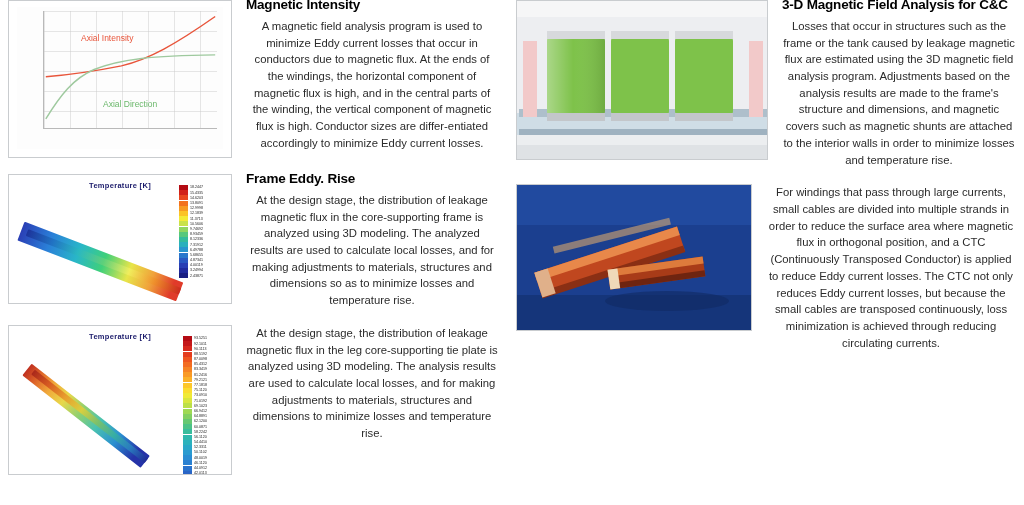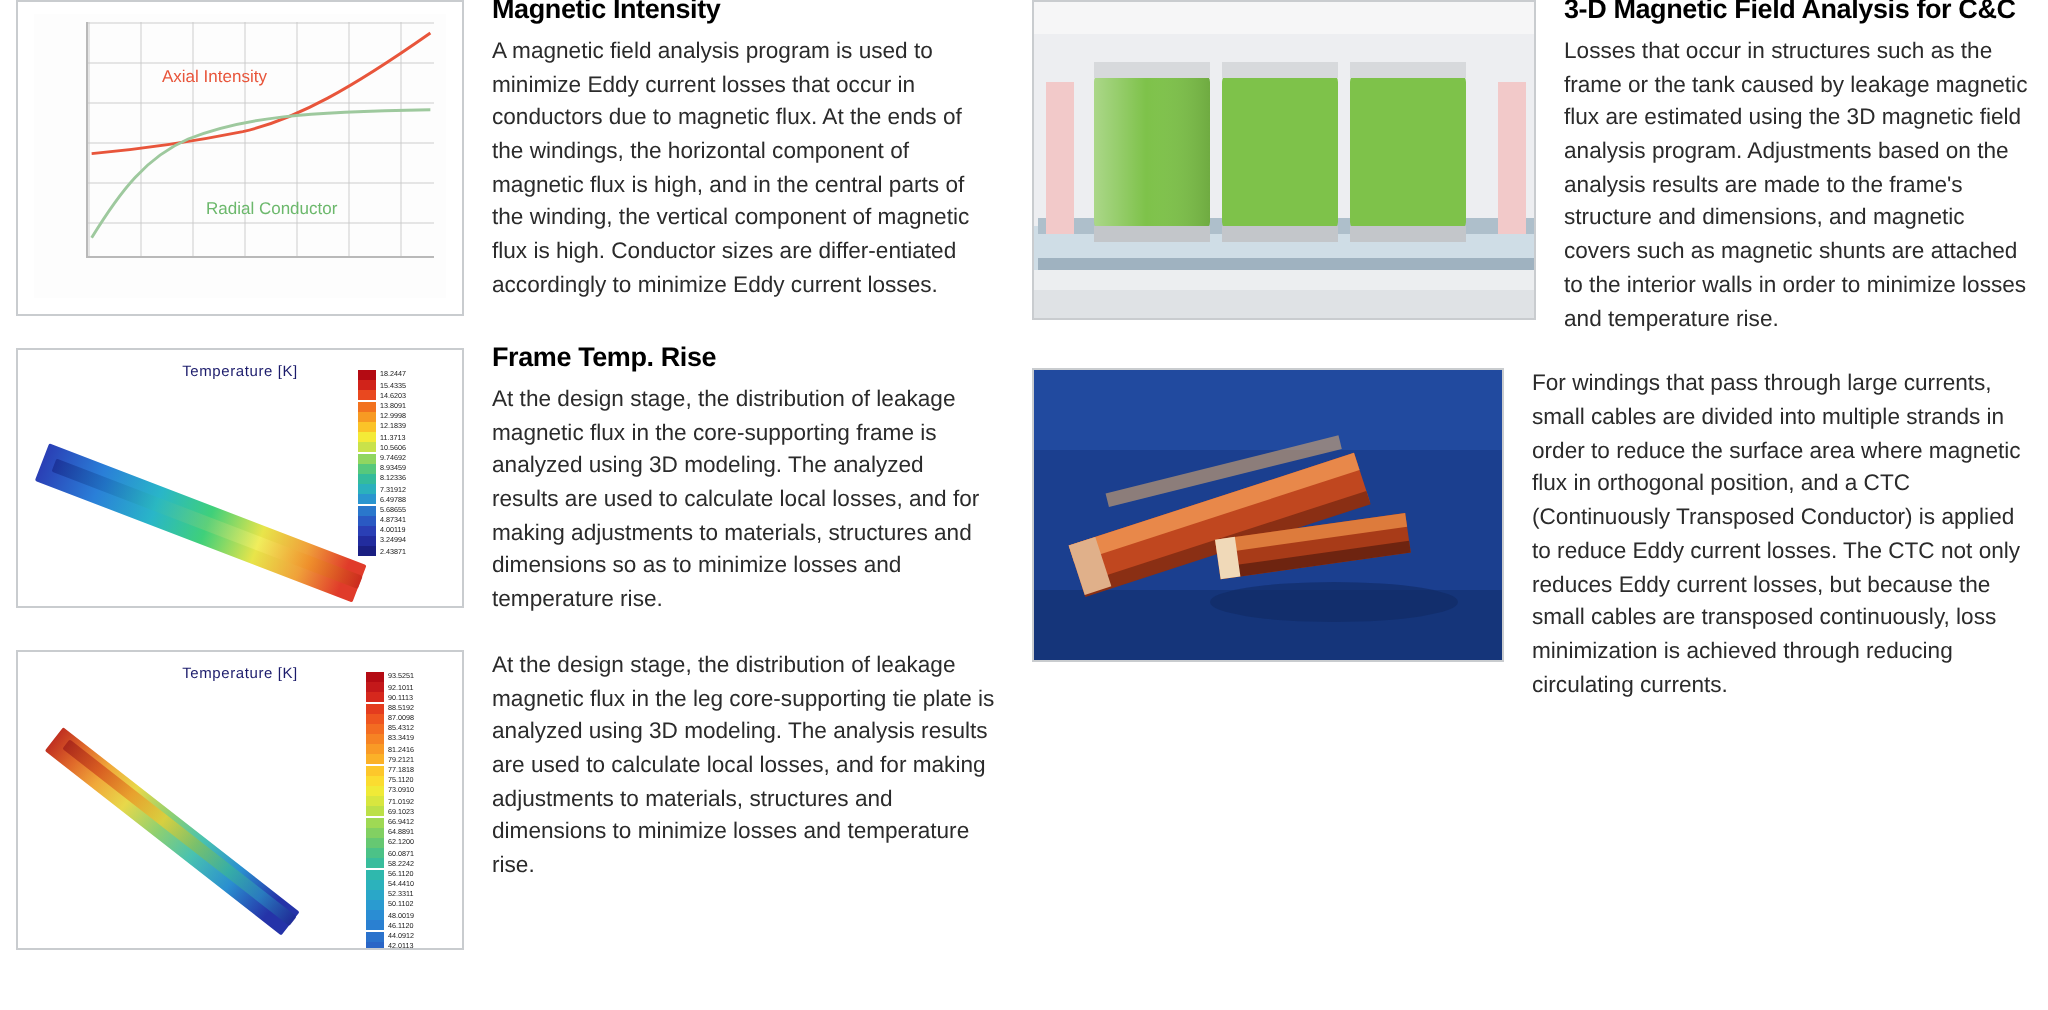--- a/index.html
+++ b/index.html
@@ -50,21 +50,21 @@
     font-weight: bold;
     color: #000000;
     letter-spacing: -0.2px;
     margin: -2px 0 5px 0;
     line-height: 1.1;
   }
   .body {
     font-size: 11.3px;
     line-height: 1.48;
     color: #2b2b2b;
-    text-align: left;
+    text-align: center;
   }
 
   
   .fig1 { width: 224px; height: 158px; }
   .chart1 {
     position: absolute;
     inset: 6px 8px 8px 8px;
     background: #fdfdfd;
   }
   .chart1 .plot {
@@ -93,21 +93,21 @@
   }
 
   
   .fig2 { width: 224px; height: 130px; }
   .fig4 { width: 224px; height: 150px; }
   .thermal-head {
     position: absolute;
     left: 0; right: 0; top: 6px;
     text-align: center;
     font-size: 7.5px;
-    font-weight: normal;
+    font-weight: bold;
     color: #1b1b6b;
     letter-spacing: 0.3px;
   }
   .legend {
     position: absolute;
     top: 10px;
     width: 46px;
     font-size: 3.6px;
     line-height: 1.18;
     color: #222;
@@ -141,21 +141,21 @@
     <div class="item">
       <div class="fig fig1">
         <div class="chart1">
           <div class="plot">
             <svg viewBox="0 0 190 128" preserveAspectRatio="none">
               <path d="M2,72 C25,70 55,66 85,60 C115,53 145,36 188,6" fill="none" stroke="#e8553b" stroke-width="1.6"></path>
               <path d="M2,118 C18,92 32,74 55,64 C85,52 120,49 188,48" fill="none" stroke="#9ec99e" stroke-width="1.6"></path>
             </svg>
           </div>
           <div class="lbl-axial">Axial Intensity</div>
-          <div class="lbl-radial">Radial Conductor</div>
+          <div class="lbl-radial">Axial Direction</div>
         </div>
       </div>
       <div class="txt">
         <div class="title">Magnetic Intensity</div>
         <div class="body">A magnetic field analysis program is used to minimize Eddy current losses that occur in conductors due to magnetic flux. At the ends of the windings, the horizontal component of magnetic flux is high, and in the central parts of the winding, the vertical component of magnetic flux is high. Conductor sizes are differ-entiated accordingly to minimize Eddy current losses.</div>
       </div>
     </div>
 
     <div class="item">
       <div class="fig fig2">
@@ -236,21 +236,21 @@
               <span class="sw" style="background:#222c9e"></span>
               <span class="v">3.24994</span>
             </div>
           <div class="row">
               <span class="sw" style="background:#1a1f82"></span>
               <span class="v">2.43871</span>
             </div>
         </div>
       </div>
       <div class="txt">
-        <div class="title">Frame Temp. Rise</div>
+        <div class="title">Frame Eddy. Rise</div>
         <div class="body">At the design stage, the distribution of leakage magnetic flux in the core-supporting frame is analyzed using 3D modeling. The analyzed results are used to calculate local losses, and for making adjustments to materials, structures and dimensions so as to minimize losses and temperature rise.</div>
       </div>
     </div>
 
     <div class="item">
       <div class="fig fig4">
         <div class="thermal-head">Temperature [K]</div>
         <div class="bar-wrap" style="left:16px; top:26px; width:150px; height:106px;">
           <div class="bar" style="left:2px; top:10px; width:150px; height:15px; transform:rotate(38deg);
                       background:linear-gradient(to right,#c03020 0%,#e06a2a 10%,#f0a83a 20%,#e8d84a 32%,#8fd070 46%,#49c2b0 60%,#2a8fd0 76%,#2533a8 92%);"></div>

